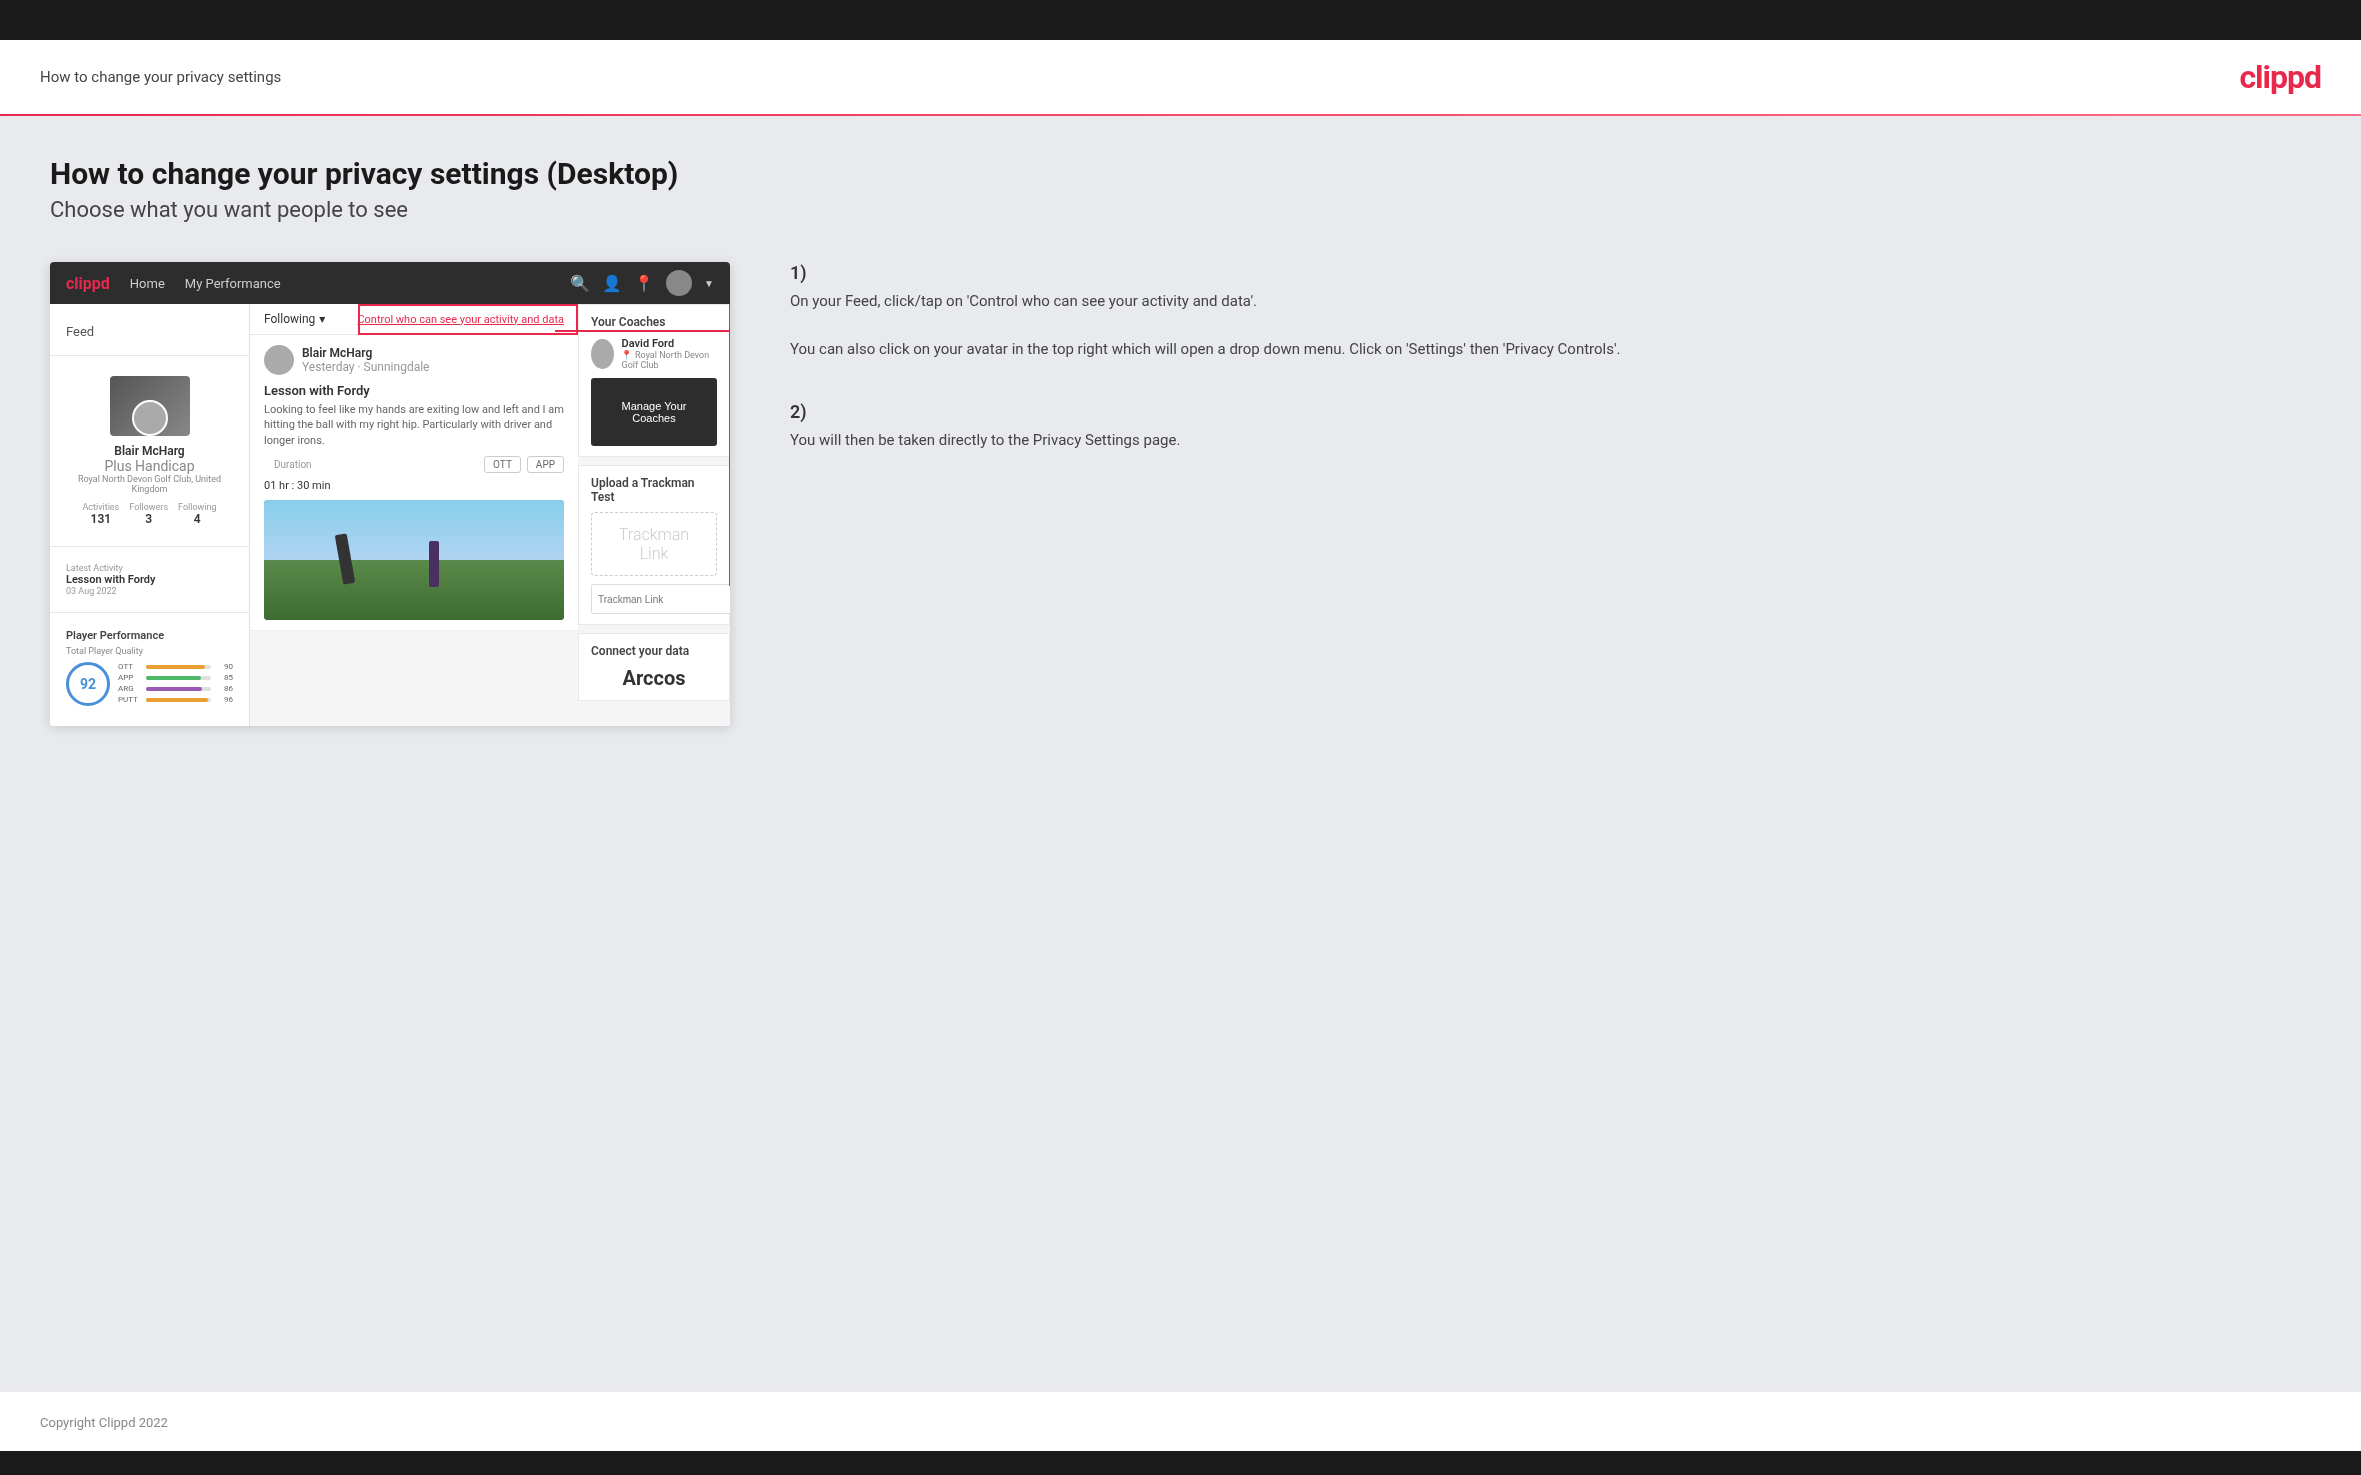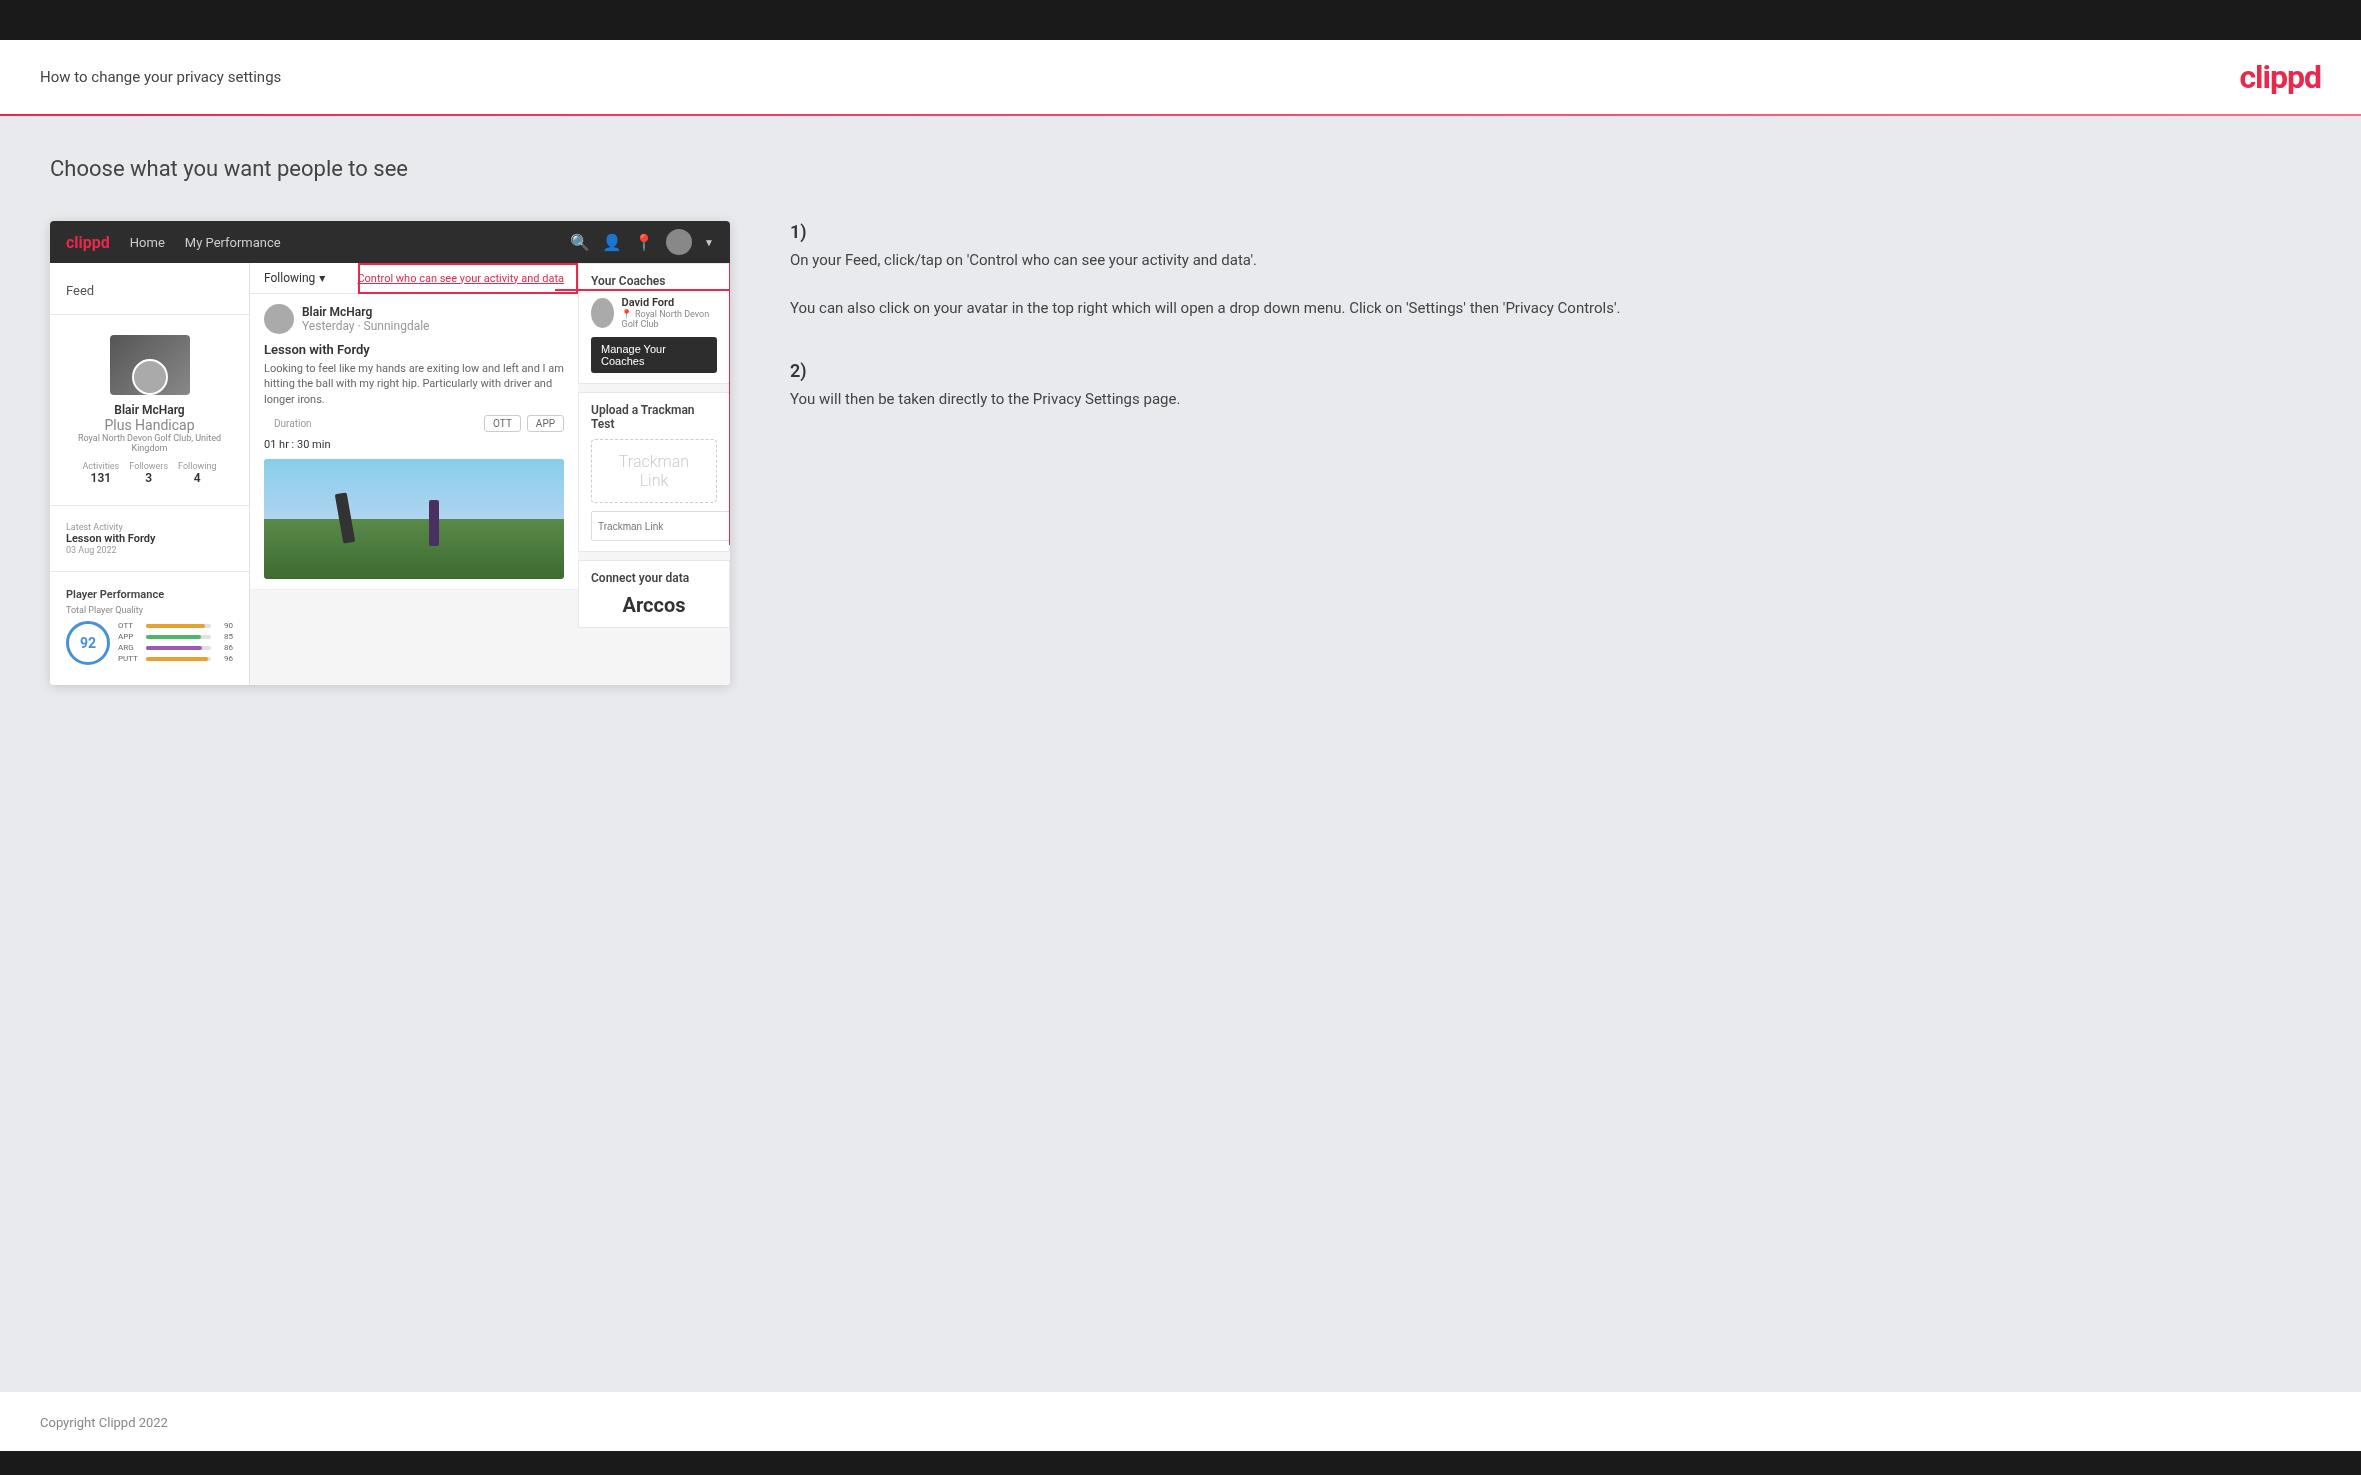--- a/index.html
+++ b/index.html
@@ -430,26 +430,26 @@
       color: #333;
     }
     .coach-club {
       font-size: 9px;
       color: #888;
     }
     .manage-btn {
       background: #2d2d2d;
       color: #fff;
       font-size: 11px;
-      padding: 6px 10px;
+      padding: 22px 10px;
       border: none;
       border-radius: 3px;
       width: 100%;
       cursor: pointer;
-      text-align: left;
+      text-align: center;
     }
     .trackman-box {
       border: 1px dashed #ccc;
       border-radius: 4px;
       padding: 12px;
       text-align: center;
       color: #ccc;
       font-size: 16px;
       font-weight: 300;
       margin-bottom: 8px;
@@ -539,20 +539,21 @@
 
 <div class="top-bar"></div>
 
 <div class="header">
   <span class="header-title">How to change your privacy settings</span>
   <span class="logo">clippd</span>
 </div>
 <div class="header-divider"></div>
 
 <div class="main-content">
+  <div class="page-heading">How to change your privacy settings (Desktop)</div>
   <div class="page-subheading">Choose what you want people to see</div>
 
   <div class="content-layout">
 
     <div class="app-screenshot screenshot-wrapper">
 
       <div class="app-nav">
         <span class="app-logo">clippd</span>
         <span class="app-nav-item">Home</span>
         <span class="app-nav-item">My Performance</span>

